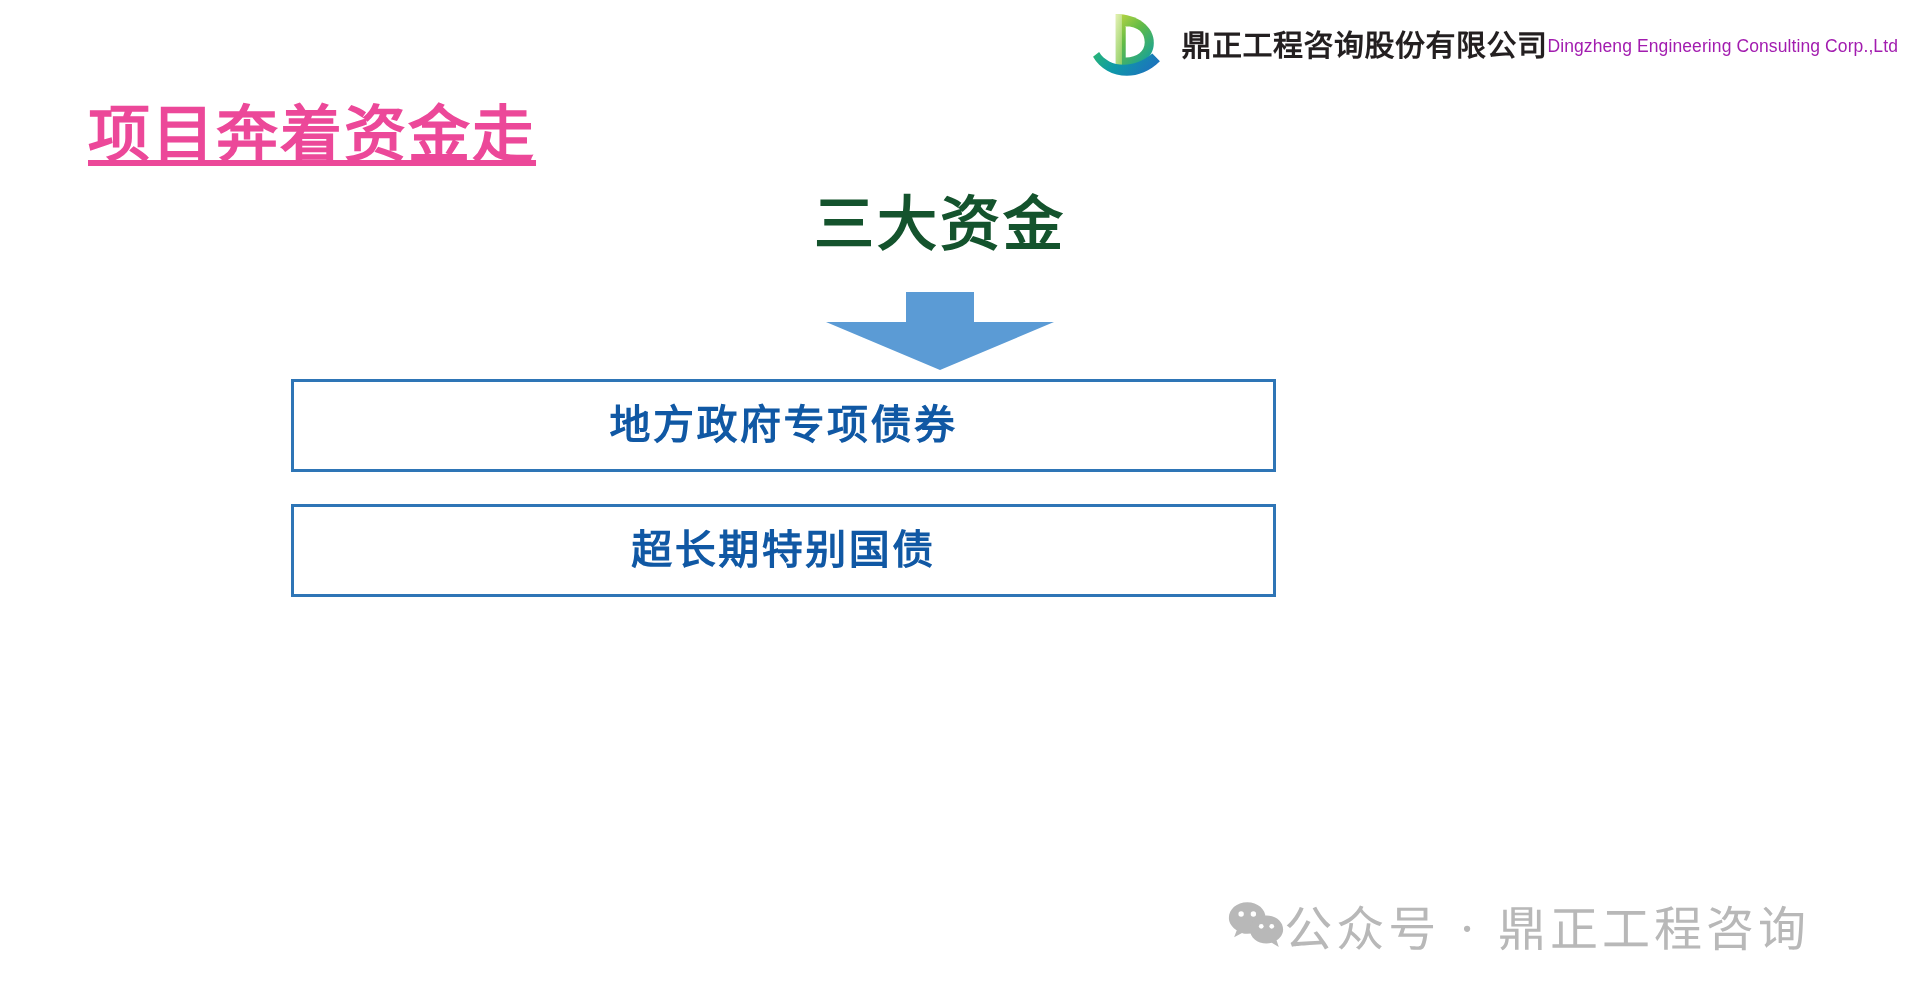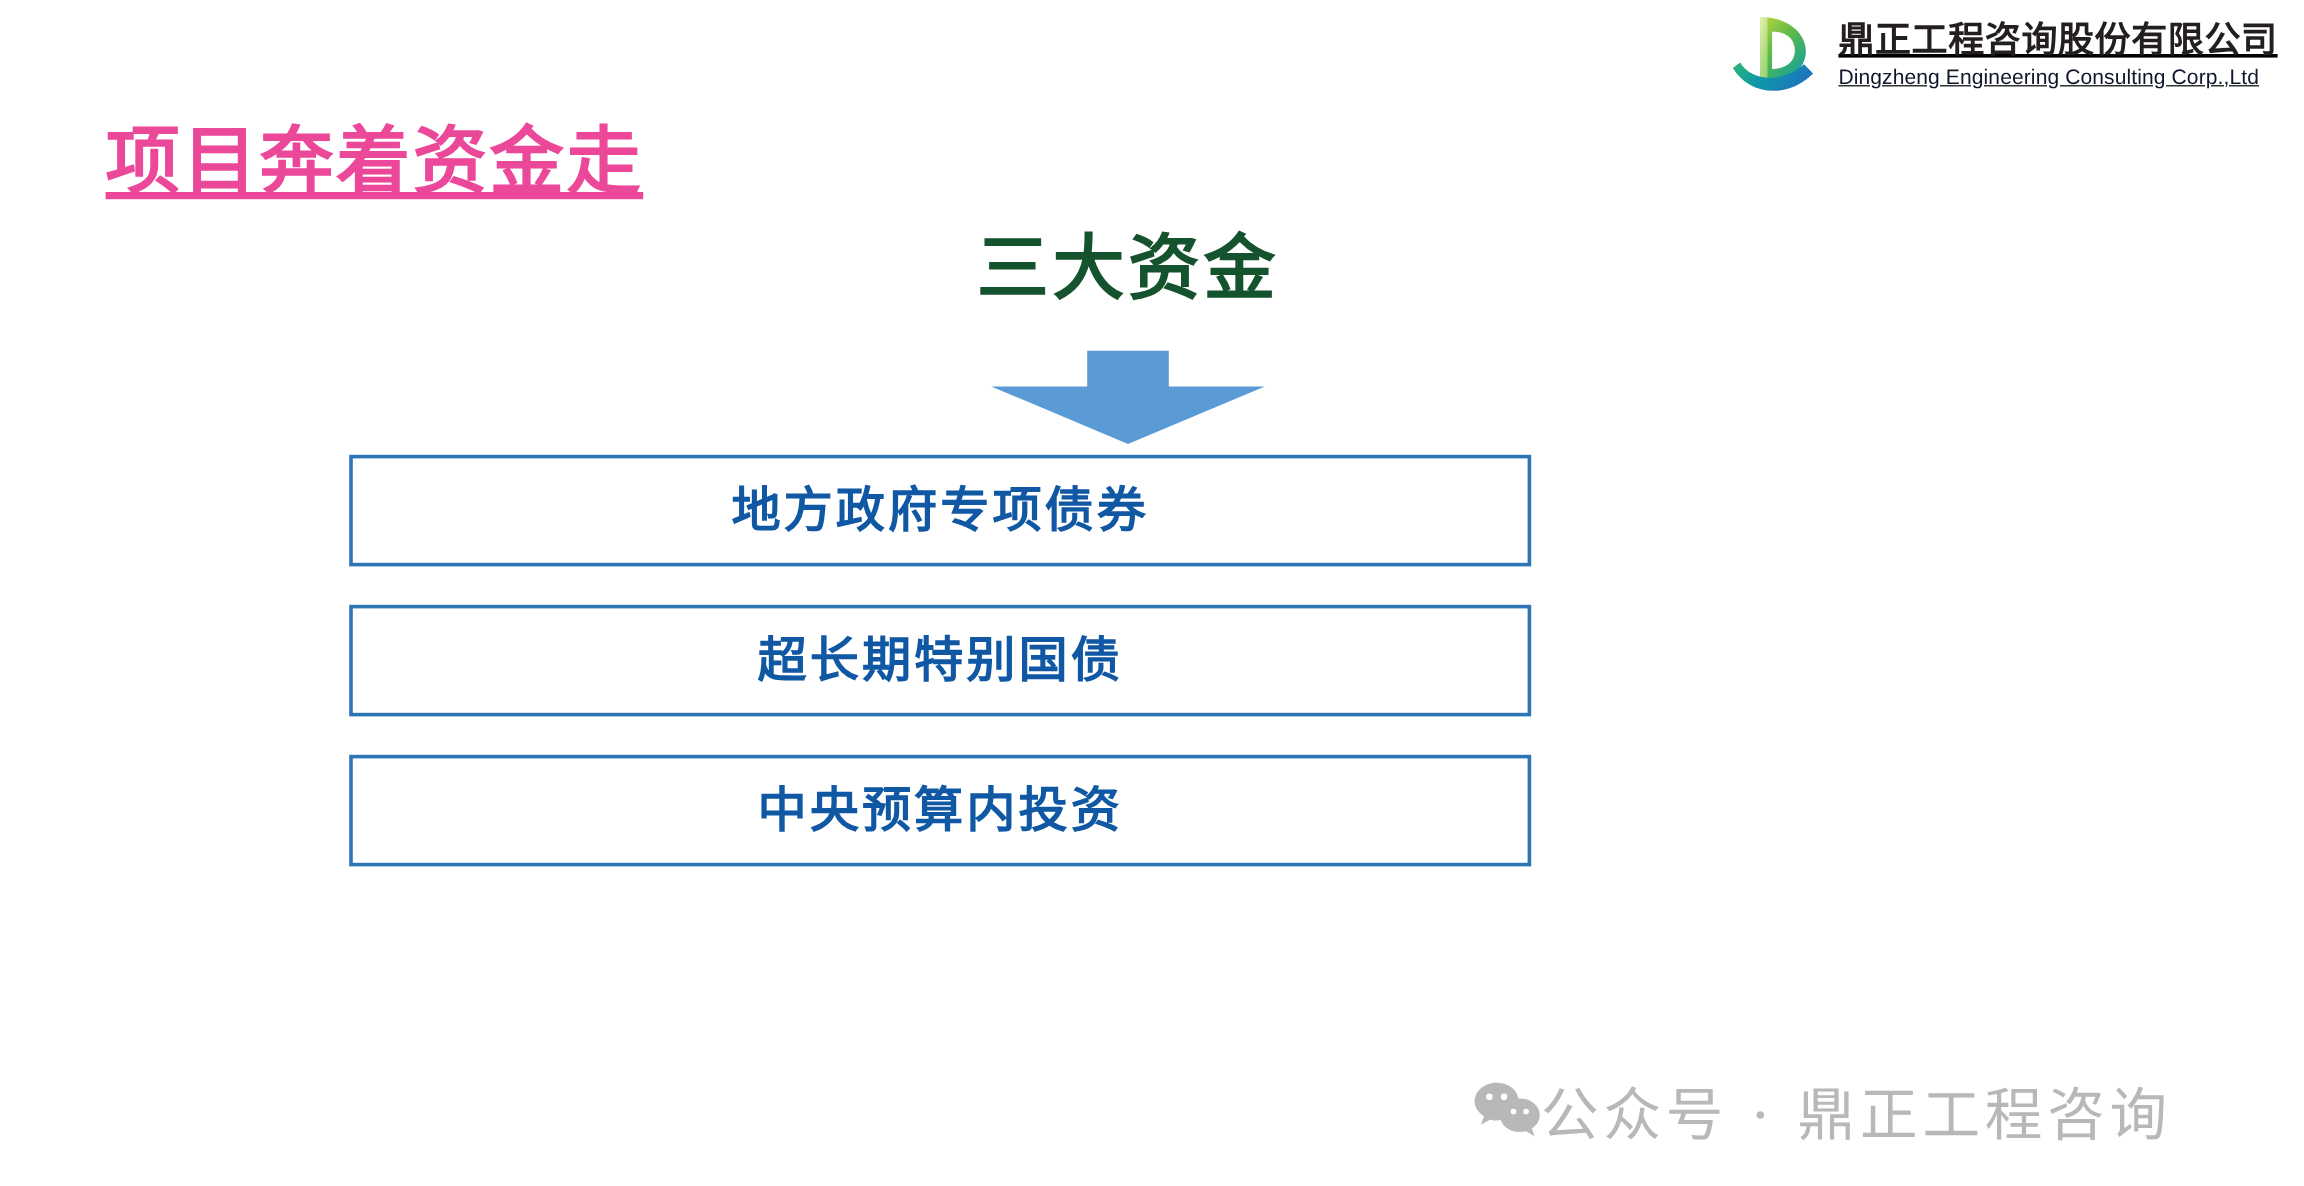--- a/index.html
+++ b/index.html
@@ -32,39 +32,37 @@
     align-items: center;
     gap: 14px;
   }
   .logo-mark {
     width: 78px;
     height: 76px;
     flex: 0 0 auto;
   }
   .logo-text {
     display: flex;
-    flex-direction: column;
     justify-content: space-between;
     line-height: 1;
-    text-decoration: underline;
   }
   .logo-cn {
     font-family: "DejaVu Sans", "Liberation Sans", sans-serif;
     font-size: 30px;
     font-weight: 700;
     color: #231f20;
     letter-spacing: 0.5px;
     white-space: nowrap;
   }
   .logo-en {
     margin-top: 7px;
     font-family: "Liberation Sans", "DejaVu Sans", sans-serif;
     font-size: 17.5px;
     font-weight: 400;
-    color: #0f172a;
+    color: #a21caf;
     letter-spacing: 0.1px;
     white-space: nowrap;
   }
 
   
   .slide-title {
     position: absolute;
     left: 88px;
     top: 57px;
     font-size: 62px;
@@ -199,23 +197,20 @@
     </svg>
   </div>
 
   <div class="box-stack">
     <div class="fund-box">
       <span class="fund-box-label">地方政府专项债券</span>
     </div>
     <div class="fund-box">
       <span class="fund-box-label">超长期特别国债</span>
     </div>
-    <div class="fund-box">
-      <span class="fund-box-label">中央预算内投资</span>
-    </div>
   </div>
 
   <div class="footer-mark">
     <svg class="wechat-icon" viewBox="0 0 64 56">
       <g fill="#B8B8B8">
         <path d="M22 2 C 10 2, 1 10, 1 20 C 1 26, 5 31, 10 34 L 7 42 L 16 37 C 18 38, 20 38, 22 38 C 34 38, 43 30, 43 20 C 43 10, 34 2, 22 2 Z"></path>
         <circle cx="15" cy="15.5" r="3.1" fill="#ffffff"></circle>
         <circle cx="29" cy="15.5" r="3.1" fill="#ffffff"></circle>
         <path d="M44 17 C 33.5 17, 25 24, 25 33 C 25 42, 33.5 49, 44 49 C 46 49, 48 48.7, 50 48.2 L 58 53 L 55.5 45.5 C 60 42.7, 63 38.2, 63 33 C 63 24, 54.5 17, 44 17 Z"></path>
         <circle cx="38" cy="29.5" r="2.7" fill="#ffffff"></circle>

